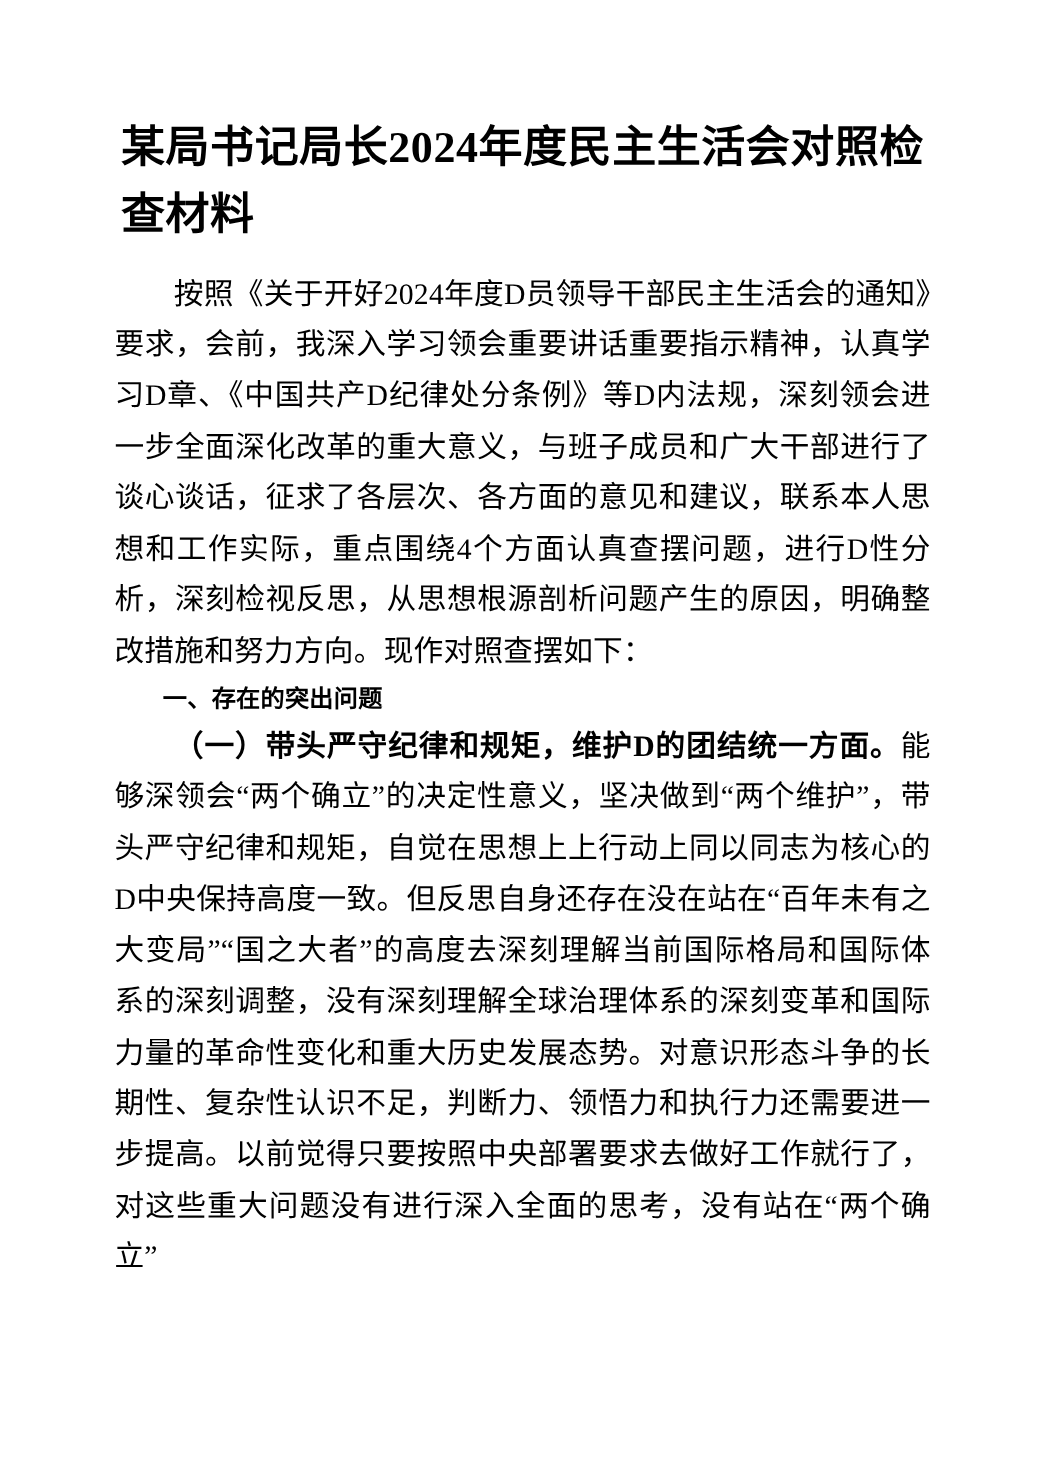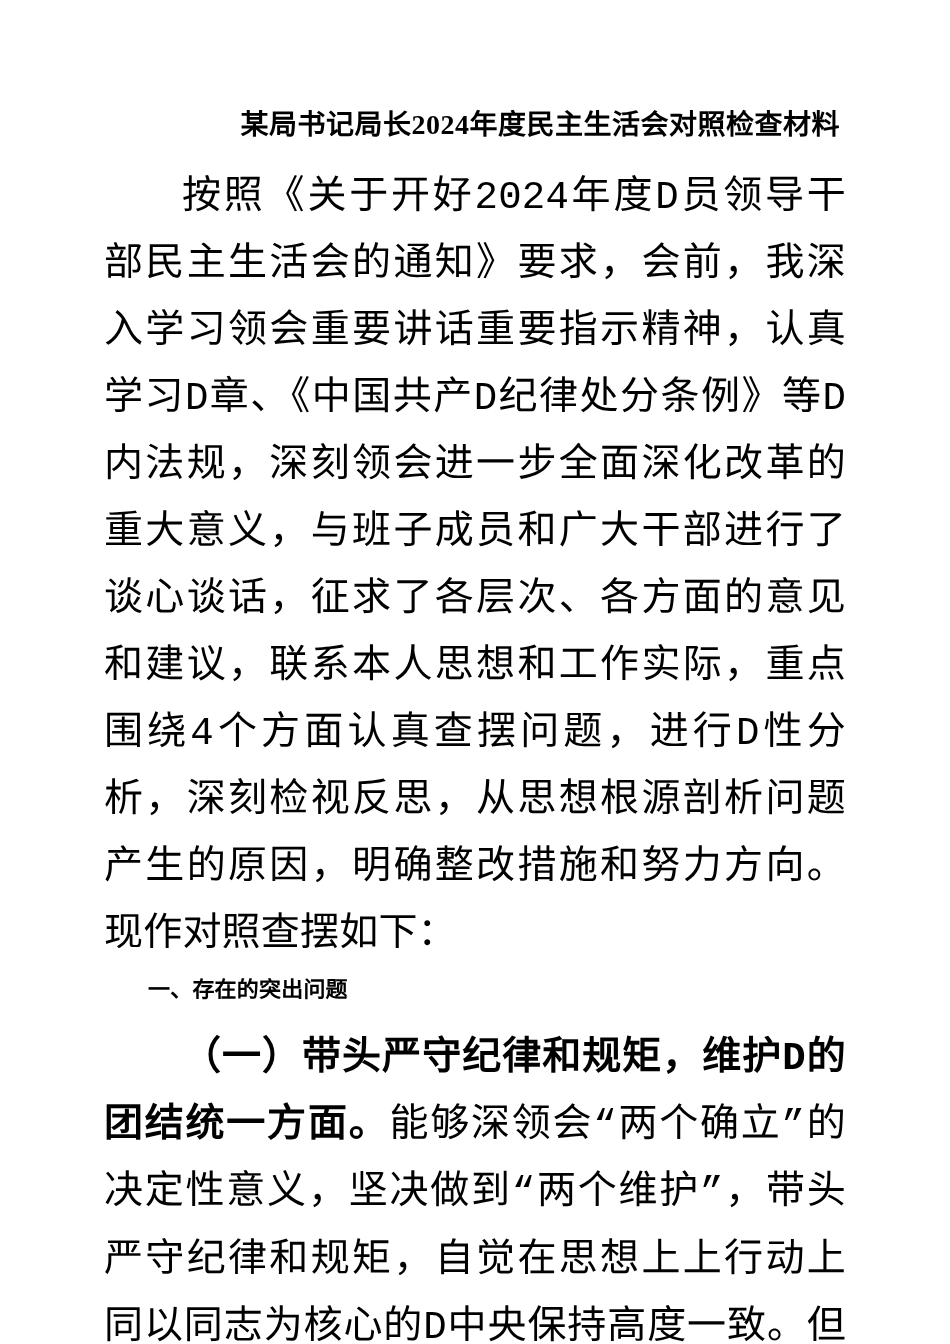--- a/index.html
+++ b/index.html
@@ -18,36 +18,35 @@
     width: 950px;
     height: 1344px;
     box-sizing: border-box;
     padding: 104px 104px 40px 104px;
     background: #ffffff;
     position: relative;
   }
   .doc-title {
     font-family: "Liberation Serif", serif;
     font-weight: bold;
-    font-size: 28px;
+    font-size: 40px;
     line-height: 1.52;
-    text-align: right;
+    text-align: left;
     letter-spacing: 0.5px;
     margin: 0 0 18px 0;
     padding: 0 6px;
   }
   .para {
-    font-size: 39px;
+    font-size: 27px;
     line-height: 1.72;
     text-align: justify;
     text-justify: inter-ideograph;
-    margin: 17px 0 2px 0;
+    margin: 0 0 2px 0;
     text-indent: 2em;
     letter-spacing: 0.2px;
-    font-family: Liberation Mono, monospace;
   }
   .heading {
     font-size: 22px;
     line-height: 1.72;
     font-weight: bold;
     margin: 0;
     text-indent: 2em;
     letter-spacing: 0.2px;
   }
   .para-lead-bold {

